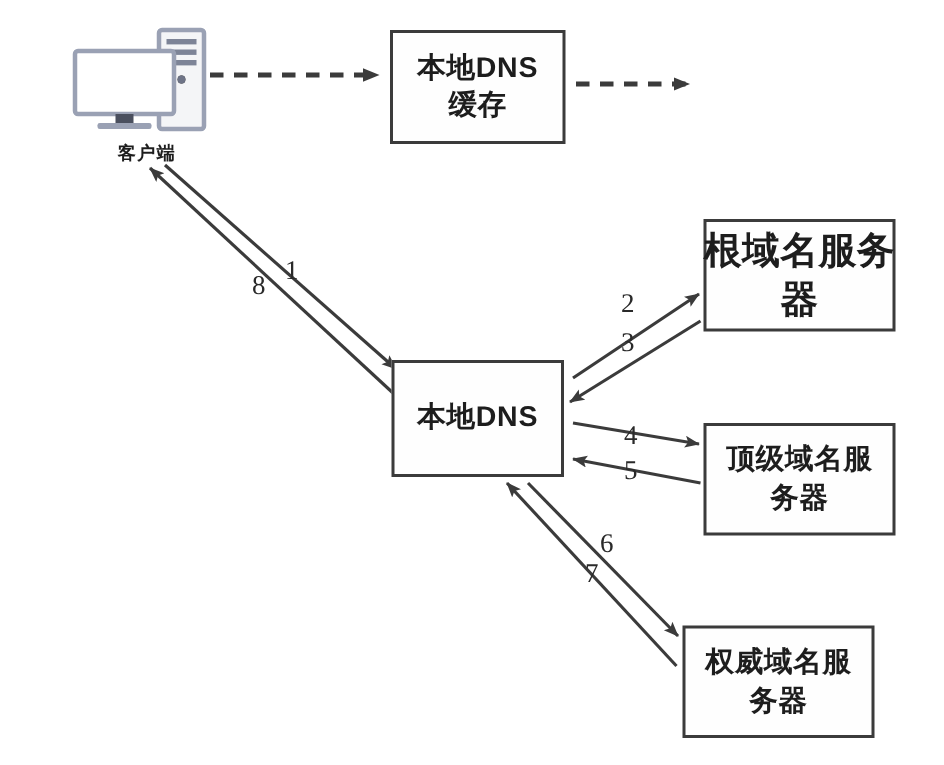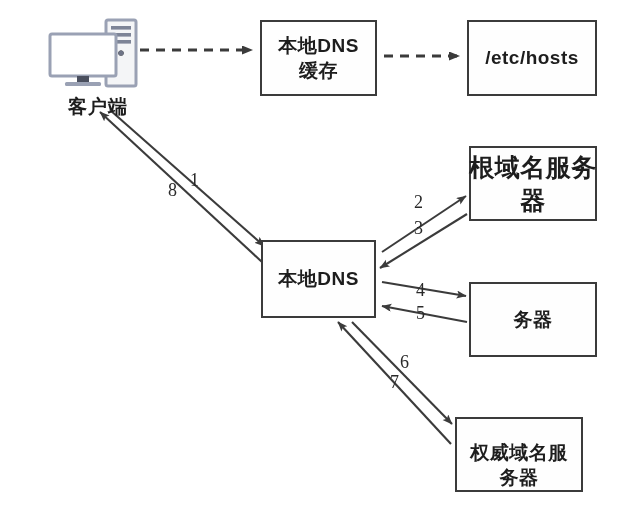--- a/index.html
+++ b/index.html
@@ -41,36 +41,36 @@
   }
   .node-box .line {
     display: block;
     white-space: nowrap;
   }
   #node-dns-cache   { left: 260px; top: 20px;  width: 117px; height: 76px; font-size: 19px; }
   #node-etc-hosts   { left: 467px; top: 20px;  width: 130px; height: 76px; font-size: 19px; }
   #node-local-dns   { left: 261px; top: 240px; width: 115px; height: 78px; font-size: 19px; }
   #node-root-dns    { left: 469px; top: 146px; width: 128px; height: 75px; font-size: 25px; }
   #node-tld-dns     { left: 469px; top: 282px; width: 128px; height: 75px; font-size: 19px; }
-  #node-auth-dns    { left: 455px; top: 417px; width: 128px; height: 75px; font-size: 19px; justify-content: flex-end; }
+  #node-auth-dns    { left: 455px; top: 417px; width: 128px; height: 75px; font-size: 19px; }
 
   #client-icon-wrap {
     position: absolute;
     left: 44px;
     top: 14px;
     width: 106px;
     height: 80px;
   }
   #client-label {
     position: absolute;
     left: 28px;
     top: 94px;
     width: 140px;
     text-align: center;
-    font-size: 19px;
+    font-size: 12px;
     font-weight: bold;
     color: #1d1d1d;
     letter-spacing: 1px;
   }
   .edge-label {
     position: absolute;
     font-size: 18px;
     color: #2a2a2a;
     font-family: "Liberation Serif", "DejaVu Serif", serif;
   }
@@ -134,34 +134,32 @@
       <rect x="21" y="68" width="36" height="4" rx="1.5" fill="#9aa1b4"></rect>
     </svg>
   </div>
   <div id="client-label">客户端</div>
 
   <div class="node-box" id="node-dns-cache">
     <span class="line">本地DNS</span>
     <span class="line">缓存</span>
   </div>
 
-  <div class="node-box" id="node-etc-hosts">
-    <span class="line">/etc/hosts</span>
-  </div>
 
   <div class="node-box" id="node-local-dns">
     <span class="line">本地DNS</span>
   </div>
 
   <div class="node-box" id="node-root-dns">
     <span class="line">根域名服务</span>
     <span class="line">器</span>
   </div>
 
   <div class="node-box" id="node-tld-dns">
+    <span class="line">顶级域名服</span>
     <span class="line">务器</span>
   </div>
 
   <div class="node-box" id="node-auth-dns">
     <span class="line">权威域名服</span>
     <span class="line">务器</span>
   </div>
 
   <div class="edge-label" id="label-1">1</div>
   <div class="edge-label" id="label-8">8</div>

